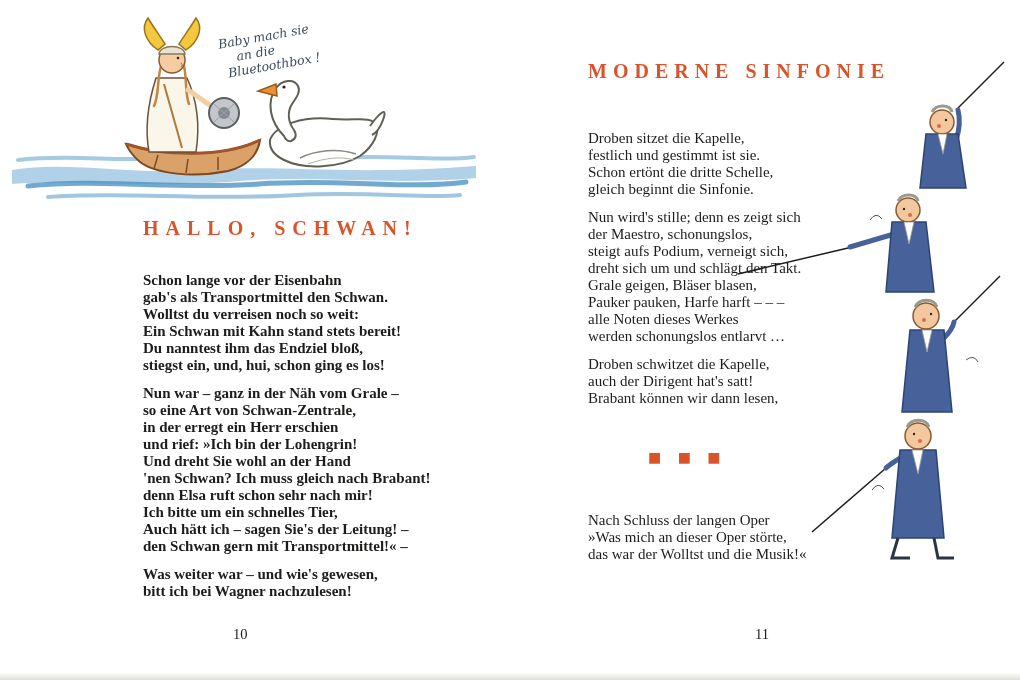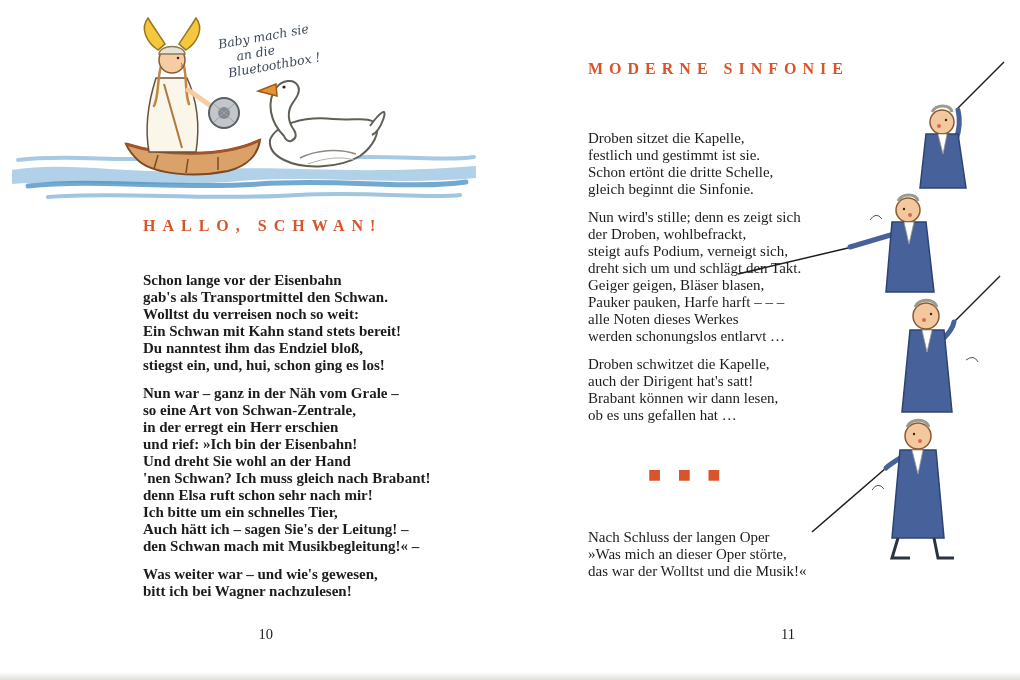--- a/index.html
+++ b/index.html
@@ -7,40 +7,40 @@
     width:1020px;height:680px;position:relative;overflow:hidden;
     background:#ffffff;color:#1c1c1a;
     font-family:"Liberation Serif", serif;
   }
   .page{position:absolute;top:0;height:680px;width:510px;}
   .page-left{left:0;}
   .page-right{left:510px;}
 
   .poem-title{
     position:absolute;margin:0;
-    font-size:16px;font-weight:bold;letter-spacing:7px;
+    font-size:20px;font-weight:bold;letter-spacing:7px;
     color:#d9542b;white-space:nowrap;
   }
   .title-left{left:143px;top:217px;}
   .title-right{left:78px;top:60px;letter-spacing:6px;}
 
   .poem{position:absolute;font-size:15px;line-height:17px;}
   .poem-left{left:143px;top:272px;font-weight:bold;}
   .poem-right{left:78px;top:102px;margin-top:28px;}
   .stanza{margin:0 0 11px 0;}
   .line{white-space:nowrap;}
 
   .separator{
     margin:42px 0 46px 60px;
     color:#d9542b;font-size:14px;letter-spacing:6px;
     font-family:"DejaVu Sans", sans-serif;
   }
 
   .page-number{
-    position:absolute;top:626px;width:40px;text-align:right;
+    position:absolute;top:626px;width:40px;text-align:left;
     font-size:14.5px;color:#1c1c1a;
   }
   .pn-left{left:233px;}
   .pn-right{left:245px;}
 
   .handwriting{
     position:absolute;left:220px;top:28px;
     transform:rotate(-10deg);
     font-family:"DejaVu Serif", serif;font-style:italic;
     font-size:12.5px;line-height:15px;color:#3d4a58;
@@ -122,27 +122,27 @@
           <div class="line">gab's als Transportmittel den Schwan.</div>
           <div class="line">Wolltst du verreisen noch so weit:</div>
           <div class="line">Ein Schwan mit Kahn stand stets bereit!</div>
           <div class="line">Du nanntest ihm das Endziel bloß,</div>
           <div class="line">stiegst ein, und, hui, schon ging es los!</div>
         </div>
       <div class="stanza">
           <div class="line">Nun war – ganz in der Näh vom Grale –</div>
           <div class="line">so eine Art von Schwan-Zentrale,</div>
           <div class="line">in der erregt ein Herr erschien</div>
-          <div class="line">und rief: »Ich bin der Eisenbahn!</div>
+          <div class="line">und rief: »Ich bin der Lohengrin!</div>
           <div class="line">Und dreht Sie wohl an der Hand</div>
           <div class="line">'nen Schwan? Ich muss gleich nach Brabant!</div>
           <div class="line">denn Elsa ruft schon sehr nach mir!</div>
           <div class="line">Ich bitte um ein schnelles Tier,</div>
           <div class="line">Auch hätt ich – sagen Sie's der Leitung! –</div>
-          <div class="line">den Schwan mach mit Musikbegleitung!« –</div>
+          <div class="line">den Schwan gern mit Transportmittel!« –</div>
         </div>
       <div class="stanza">
           <div class="line">Was weiter war – und wie's gewesen,</div>
           <div class="line">bitt ich bei Wagner nachzulesen!</div>
         </div>
     </div>
 
     <div class="page-number pn-left">10</div>
   </div>
 
@@ -203,33 +203,32 @@
 
     <div class="poem poem-right">
       <div class="stanza">
           <div class="line">Droben sitzet die Kapelle,</div>
           <div class="line">festlich und gestimmt ist sie.</div>
           <div class="line">Schon ertönt die dritte Schelle,</div>
           <div class="line">gleich beginnt die Sinfonie.</div>
         </div>
       <div class="stanza">
           <div class="line">Nun wird's stille; denn es zeigt sich</div>
-          <div class="line">der Droben, wohlbefrackt,</div>
+          <div class="line">der Maestro, schonungslos,</div>
           <div class="line">steigt aufs Podium, verneigt sich,</div>
           <div class="line">dreht sich um und schlägt den Takt.</div>
-          <div class="line">Geiger geigen, Bläser blasen,</div>
+          <div class="line">Grale geigen, Bläser blasen,</div>
           <div class="line">Pauker pauken, Harfe harft – – –</div>
           <div class="line">alle Noten dieses Werkes</div>
           <div class="line">werden schonungslos entlarvt …</div>
         </div>
       <div class="stanza">
           <div class="line">Droben schwitzet die Kapelle,</div>
           <div class="line">auch der Dirigent hat's satt!</div>
           <div class="line">Brabant können wir dann lesen,</div>
-          <div class="line">ob es uns gefallen hat …</div>
         </div>
       <div class="separator">■ ■ ■</div>
       <div class="stanza">
           <div class="line">Nach Schluss der langen Oper</div>
           <div class="line">»Was mich an dieser Oper störte,</div>
           <div class="line">das war der Wolltst und die Musik!«</div>
         </div>
     </div>
 
     <div class="page-number pn-right">11</div>

